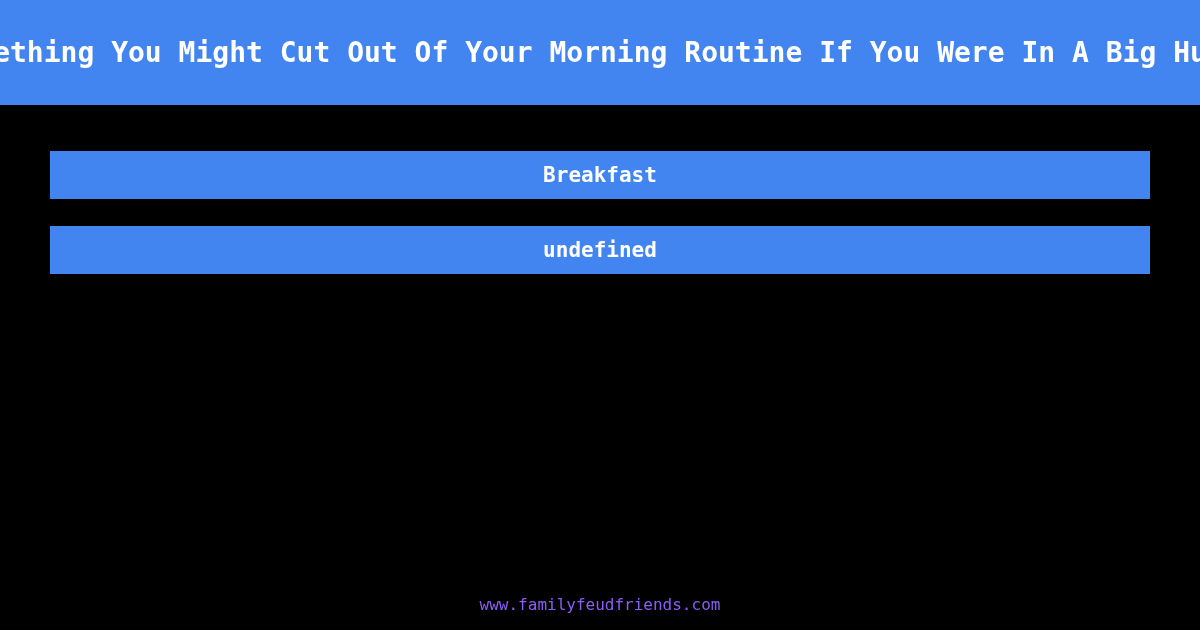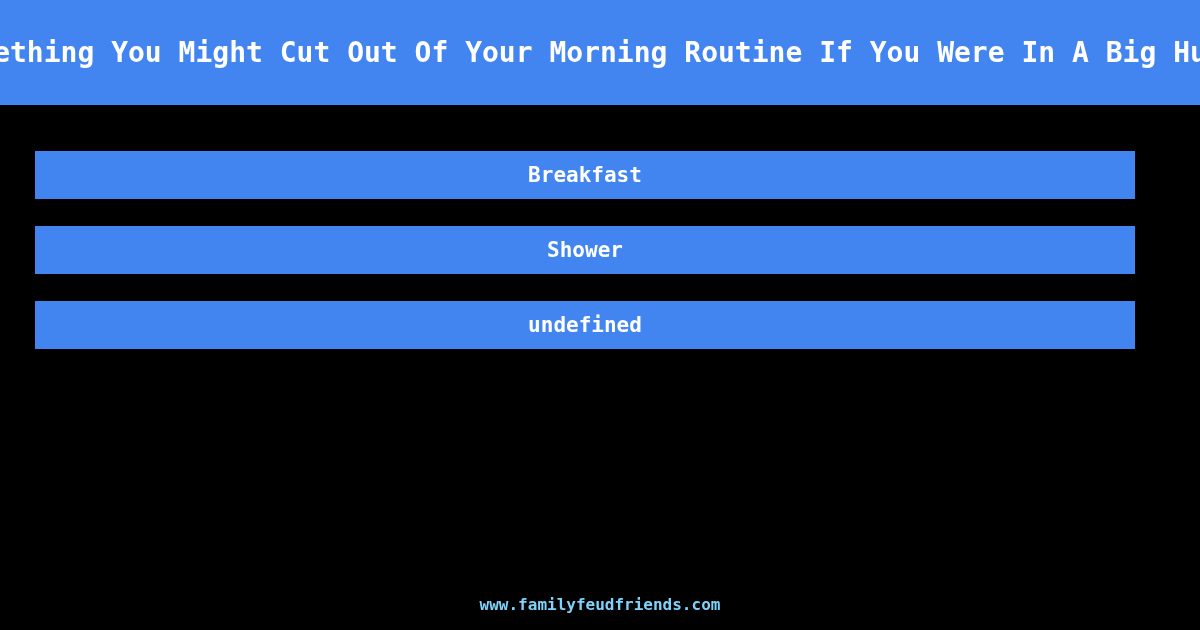--- a/index.html
+++ b/index.html
@@ -45,21 +45,21 @@
     font-size: 28px;
     line-height: 105px;
     letter-spacing: 0px;
     text-align: center;
     flex: 0 0 auto;
   }
 
   
   .answers {
     position: absolute;
-    left: 35px;
+    left: 50px;
     top: 151px;
     width: 1100px;
   }
   .answer-row {
     width: 1100px;
     height: 48px;
     background: #4285f1;
     margin-bottom: 27px;
     display: flex;
     align-items: center;
@@ -81,46 +81,43 @@
 
   
   .footer {
     position: absolute;
     left: 0;
     bottom: 16px;
     width: 1200px;
     text-align: center;
   }
   .footer-text {
-    color: #7dd3fc;
+    color: #8b5cf6;
     font-family: "DejaVu Sans Mono", "Liberation Mono", monospace;
-    font-weight: bold;
+    font-weight: normal;
     font-size: 16px;
     line-height: 16px;
     letter-spacing: 0px;
   }
 </style>
 </head>
 <body>
 
 <div class="page">
 
   <div class="header-banner">
     <span class="header-title">Something You Might Cut Out Of Your Morning Routine If You Were In A Big Hurry</span>
   </div>
 
   <div class="answers">
 
     <div class="answer-row">
       <span class="answer-text">Breakfast</span>
     </div>
 
-    <div class="answer-row">
-      <span class="answer-text">Shower</span>
-    </div>
 
     <div class="answer-row">
       <span class="answer-text">undefined</span>
     </div>
 
   </div>
 
   <div class="footer">
     <span class="footer-text">www.familyfeudfriends.com</span>
   </div>

